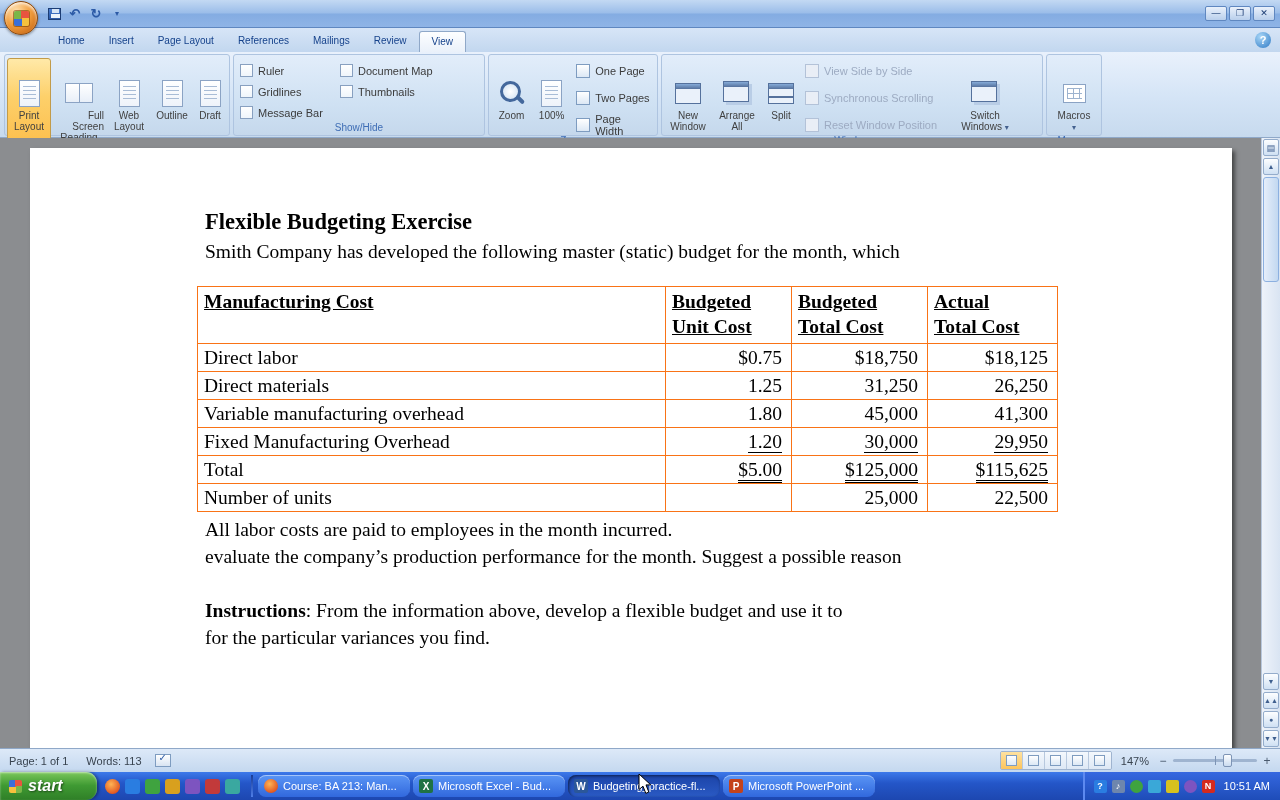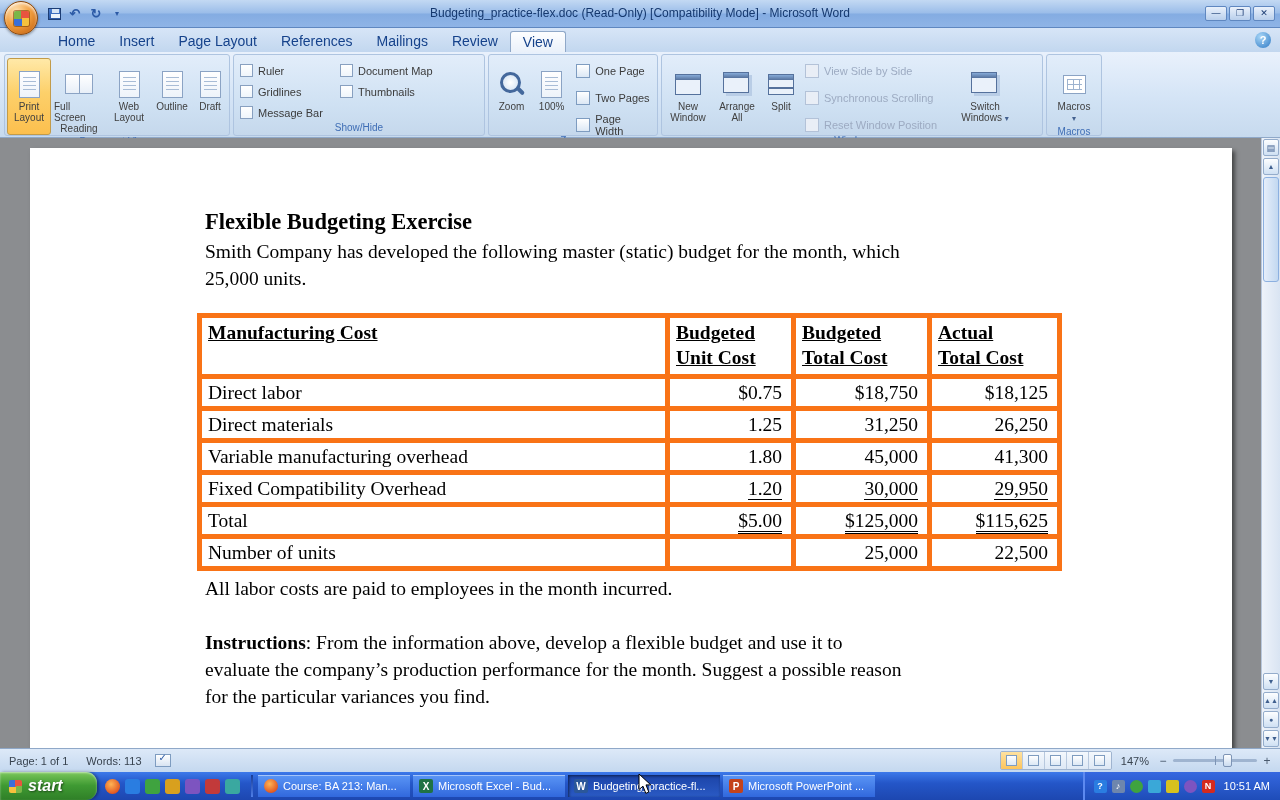--- a/index.html
+++ b/index.html
@@ -27,37 +27,37 @@
   .qat-drop { font-size:8px; color:#2c5aa6; }
   .title-text { position:absolute; left:150px; right:150px; text-align:center; font-size:12px;
     color:#15386e; line-height:27px; white-space:nowrap; overflow:hidden; }
   .winctl { margin-left:auto; margin-right:5px; display:flex; gap:2px; z-index:5; }
   .winbtn { width:22px; height:15px; border-radius:2px; border:1px solid #5f87c0;
     background:linear-gradient(#eaf1fb,#b9cfec); color:#1c3d74; font-size:9px; line-height:13px; text-align:center; }
 
   
   .tabrow { position:absolute; top:28px; left:0; right:0; height:24px;
     background:linear-gradient(#d7e5f7,#c2d7ef); display:flex; align-items:flex-end; padding-left:46px; }
-  .tab { height:21px; line-height:20px; padding:0 12px; font-size:14px; color:#15428b; border-radius:3px 3px 0 0; }
+  .tab { height:21px; line-height:20px; padding:0 12px; font-size:10px; color:#15428b; border-radius:3px 3px 0 0; }
   .tab.active { background:linear-gradient(#fdfeff,#eaf1fa); border:1px solid #8fa8c8; border-bottom:none; }
   .help-circle { position:absolute; right:9px; top:4px; width:16px; height:16px; border-radius:50%;
     background:radial-gradient(circle at 35% 30%, #a8d6f7, #2f7ac5); color:#fff; font-size:11px;
     font-weight:bold; text-align:center; line-height:16px; }
 
   
   .ribbon { position:absolute; top:52px; left:0; right:0; height:86px;
     background:linear-gradient(#e9f1fc,#d4e4f6 55%, #c7daee); border-bottom:1px solid #8fa8c8;
     display:flex; align-items:flex-start; padding:1px 0 0 2px; }
   .rgroup { height:82px; margin:1px 1px 0 2px; border:1px solid #aec4e0; border-radius:3px;
     background:linear-gradient(#e2edfa,#cfe1f3 62%, #c5d8ec); display:flex; flex-direction:column; }
   .gbody { flex:1; display:flex; padding:3px 2px 0 2px; }
   .glabel { height:14px; text-align:center; font-size:10px; color:#3e6db5; line-height:13px; }
-  .bigbtn { display:flex; flex-direction:column; align-items:center; padding:10px 2px 0;
+  .bigbtn { display:flex; flex-direction:column; align-items:center; padding:19px 2px 0;
     border:1px solid transparent; border-radius:3px; font-size:10px; color:#404040;
-    text-align:left; line-height:11px; }
+    text-align:right; line-height:11px; }
   .bigbtn .bicon { height:30px; display:flex; align-items:center; justify-content:center; margin-bottom:2px; }
   .bigbtn.sel { background:linear-gradient(#ffe9a8,#fdd06a 45%,#fcbf4e); border-color:#c29b4a; }
   .cbcol { display:flex; flex-direction:column; gap:4px; padding:4px 2px 0 4px; }
   .cbrow { display:flex; align-items:center; gap:5px; height:17px; font-size:11px; color:#3b3b3b; }
   .cbx { width:13px; height:13px; border:1px solid #88a0c0; background:linear-gradient(#ffffff,#eff5fb); }
   .scol { display:flex; flex-direction:column; gap:8px; padding:3px 2px 0 2px;justify-content:center; }
   .srow { display:flex; align-items:center; gap:5px; height:19px; font-size:11px; color:#3b3b3b; padding:0 3px; border-radius:2px; }
   .srow.dis { color:#9dabc2; }
   .mi { width:14px; height:14px; background:linear-gradient(#ffffff,#dce8f5); border:1px solid #7e9cc0; flex:none; }
   .mi.dim { border-color:#b3c2d8; background:#e9eef6; }
@@ -84,21 +84,21 @@
                repeating-linear-gradient(to right,#9db3cf 0 1px, transparent 1px 6px); }
 
   
   .docarea { position:absolute; top:138px; left:0; right:0; bottom:52px; background:#8b8d90; overflow:hidden; }
   .page { position:absolute; left:30px; top:10px; width:1202px; height:900px; background:#ffffff;
     box-shadow:3px 3px 4px rgba(0,0,0,.5); padding:60px 170px 0 175px;
     font-family:"Liberation Serif",serif; color:#000; font-size:19.5px; line-height:27px; }
   .doc-title { font-size:22.5px; font-weight:bold; margin-bottom:3px; }
   .line { white-space:nowrap; }
   .btable { border-collapse:collapse; table-layout:fixed; width:860px; margin:21px 0 0 -8px; }
-  .btable th, .btable td { border:5px solid #f97316; font-size:19.5px; font-weight:normal; }
+  .btable th, .btable td { border:1px solid #f97316; font-size:19.5px; font-weight:normal; }
   .btable th { text-align:left; vertical-align:top; padding:2px 6px 4px; font-weight:bold; line-height:25px; }
   .hl { display:block; text-decoration:underline; }
   .btable td { height:28px; padding:0 6px; }
   td.num { text-align:right; padding-right:9px; }
   .ul  { border-bottom:1px solid #000; }
   .uul { border-bottom:3px double #000;margin-left:12px; }
   .note { margin-top:4px; }
   .instr { margin-top:27px; }
 
   
@@ -140,21 +140,21 @@
     background:linear-gradient(#7cc85c,#3f9a33 48%, #2f7f27);
     border-radius:0 11px 11px 0; display:flex; align-items:center; gap:6px; padding-left:9px;
     color:#fff; font-style:italic; font-weight:bold; font-size:16px;
     text-shadow:1px 1px 2px rgba(0,0,0,.5); box-shadow:inset 0 1px 2px rgba(255,255,255,.55), 2px 0 3px rgba(0,0,0,.35); }
   .flag { width:13px; height:13px; border-radius:2px;
     background:conic-gradient(#e8543f 0 25%, #7ab648 0 50%, #f5c13d 0 75%, #3a6fd8 0); }
   .ql { display:flex; align-items:center; gap:5px; padding:0 8px; flex:none; }
   .qlicon { width:15px; height:15px; border-radius:3px; }
   .tb-sep { width:2px; height:22px; background:linear-gradient(#1a3d96,#4e7ee8); margin:0 3px; flex:none; }
   .taskbtns { display:flex; gap:3px; flex:1; padding-left:2px; }
-  .tbtn { width:152px; height:22px; border-radius:0;
+  .tbtn { width:152px; height:22px; border-radius:8px;
     background:linear-gradient(#5a95f5,#3168dd); box-shadow:inset 0 1px 0 rgba(255,255,255,.45);
     display:flex; align-items:center; gap:5px; padding:0 6px; color:#fff; font-size:11px;
     white-space:nowrap; overflow:hidden; }
   .tbtn.active { background:linear-gradient(#1c44a8,#2a5ac4); box-shadow:inset 1px 1px 3px rgba(0,0,0,.55); }
   .appico { width:14px; height:14px; border-radius:2px; flex:none; font-size:10px; font-weight:bold;
     color:#fff; display:flex; align-items:center; justify-content:center; }
   .a-ff  { background:radial-gradient(circle at 40% 35%, #ffb454, #e0531f 75%); border-radius:50%; }
   .a-xl  { background:#1f7244; }
   .a-wd  { background:#2b579a; }
   .a-pp  { background:#c4431b; }
@@ -177,21 +177,20 @@
         <span class="icon-save"></span>
       </div>
     <div class="qbtn">
         <span class="undo-glyph">↶</span>
       </div>
     <div class="qbtn">
         <span class="undo-glyph">↻</span>
       </div>
     <div class="qbtn qat-drop">▾</div>
   </div>
-  <div class="title-text">Budgeting_practice-flex.doc (Read-Only) [Compatibility Mode] - Microsoft Word</div>
   <div class="winctl">
     <div class="winbtn">—</div>
     <div class="winbtn">❐</div>
     <div class="winbtn">✕</div>
   </div>
 </div>
 
 <div class="tabrow">
   <div class="tab">Home</div>
   <div class="tab">Insert</div>
@@ -365,21 +364,20 @@
     </div>
     <div class="glabel">Macros</div>
   </div>
 
 </div>
 
 <div class="docarea">
   <div class="page">
     <div class="doc-title">Flexible Budgeting Exercise</div>
     <div class="line">Smith Company has developed the following master (static) budget for the month, which</div>
-    <div class="line">25,000 units.</div>
 
     <table class="btable">
       <colgroup>
           <col style="width:468px">
           <col style="width:126px">
           <col style="width:136px">
           <col style="width:130px">
         </colgroup>
       <tbody>
           <tr>
@@ -411,43 +409,43 @@
         <td class="num">31,250</td>
         <td class="num">26,250</td>
       </tr>
       <tr>
         <td>Variable manufacturing overhead</td>
         <td class="num">1.80</td>
         <td class="num">45,000</td>
         <td class="num">41,300</td>
       </tr>
       <tr>
-        <td>Fixed Compatibility Overhead</td>
+        <td>Fixed Manufacturing Overhead</td>
         <td class="num"><span class="ul">1.20</span></td>
         <td class="num"><span class="ul">30,000</span></td>
         <td class="num"><span class="ul">29,950</span></td>
       </tr>
       <tr>
         <td>Total</td>
         <td class="num"><span class="uul">$5.00</span></td>
         <td class="num"><span class="uul">$125,000</span></td>
         <td class="num"><span class="uul">$115,625</span></td>
       </tr>
       <tr>
         <td>Number of units</td>
         <td class="num"></td>
         <td class="num">25,000</td>
         <td class="num">22,500</td>
       </tr>
     </tbody>
       </table>
 
     <div class="line note">All labor costs are paid to employees in the month incurred.</div>
+    <div class="line">evaluate the company’s production performance for the month. Suggest a possible reason</div>
     <div class="line instr"><b>Instructions</b><span>: From the information above, develop a flexible budget and use it to</span></div>
-    <div class="line">evaluate the company’s production performance for the month. Suggest a possible reason</div>
     <div class="line">for the particular variances you find.</div>
   </div>
 
   <div class="vscroll">
     <div class="sbtn" style="font-size:9px">▤</div>
     <div class="sbtn">▲</div>
     <div class="sthumb"></div>
     <div class="strack"></div>
     <div class="sbtn">▼</div>
     <div class="sbtn">▲▲</div>

